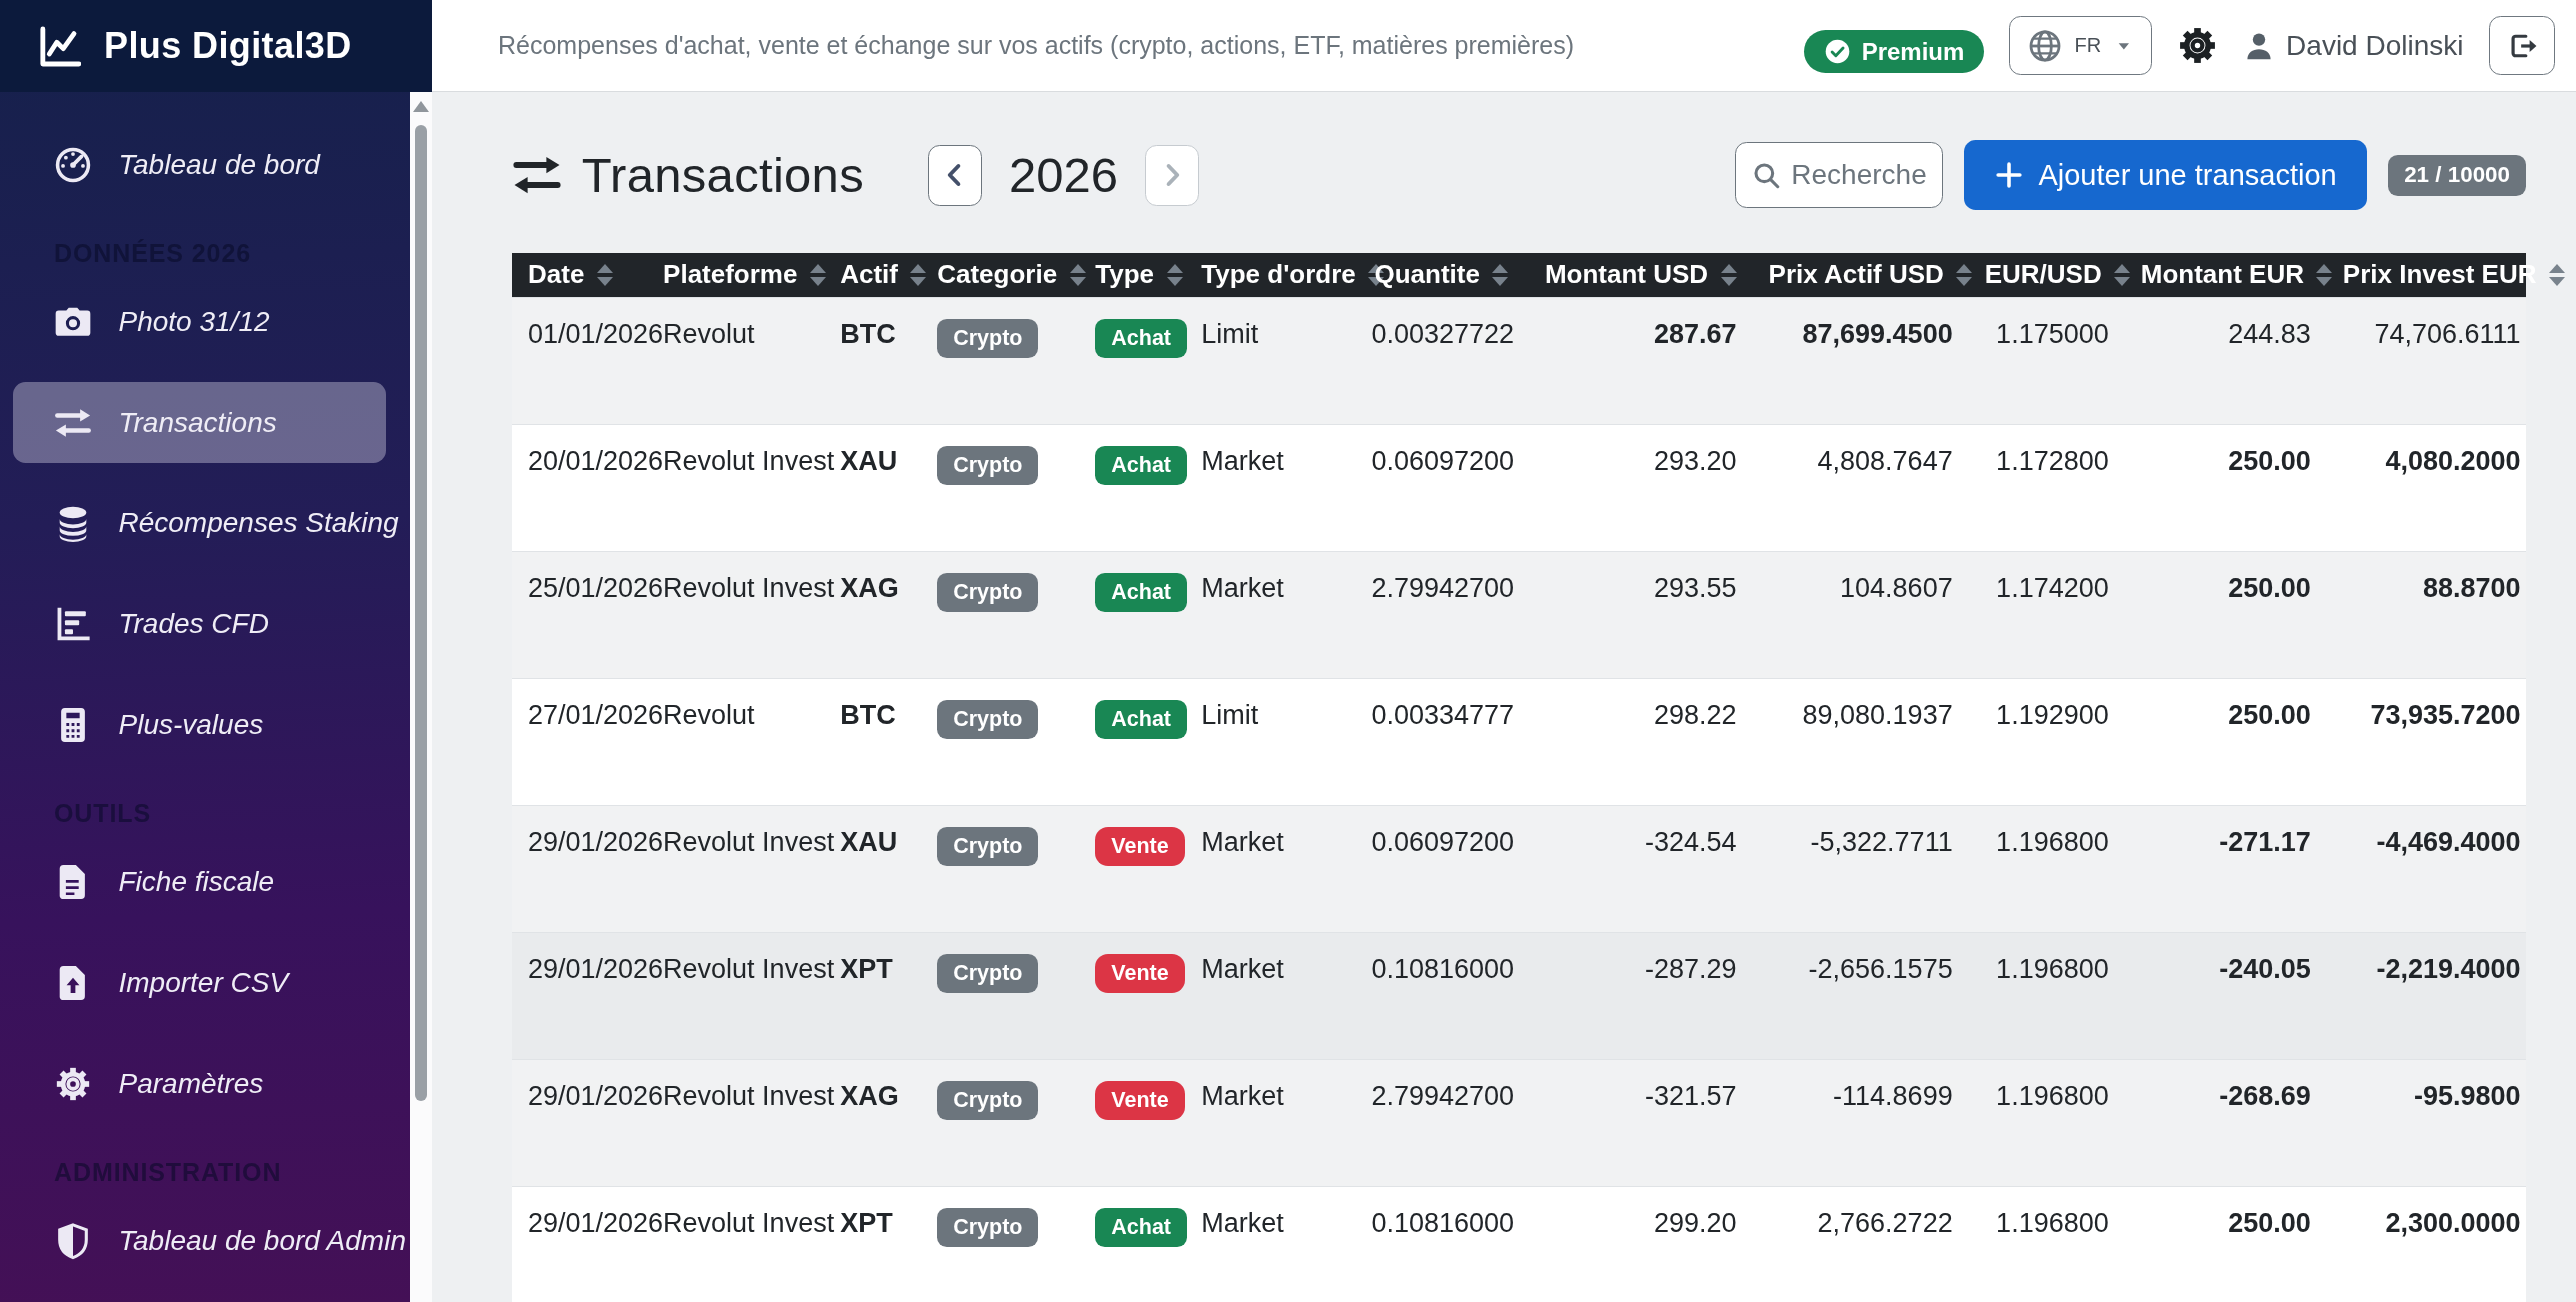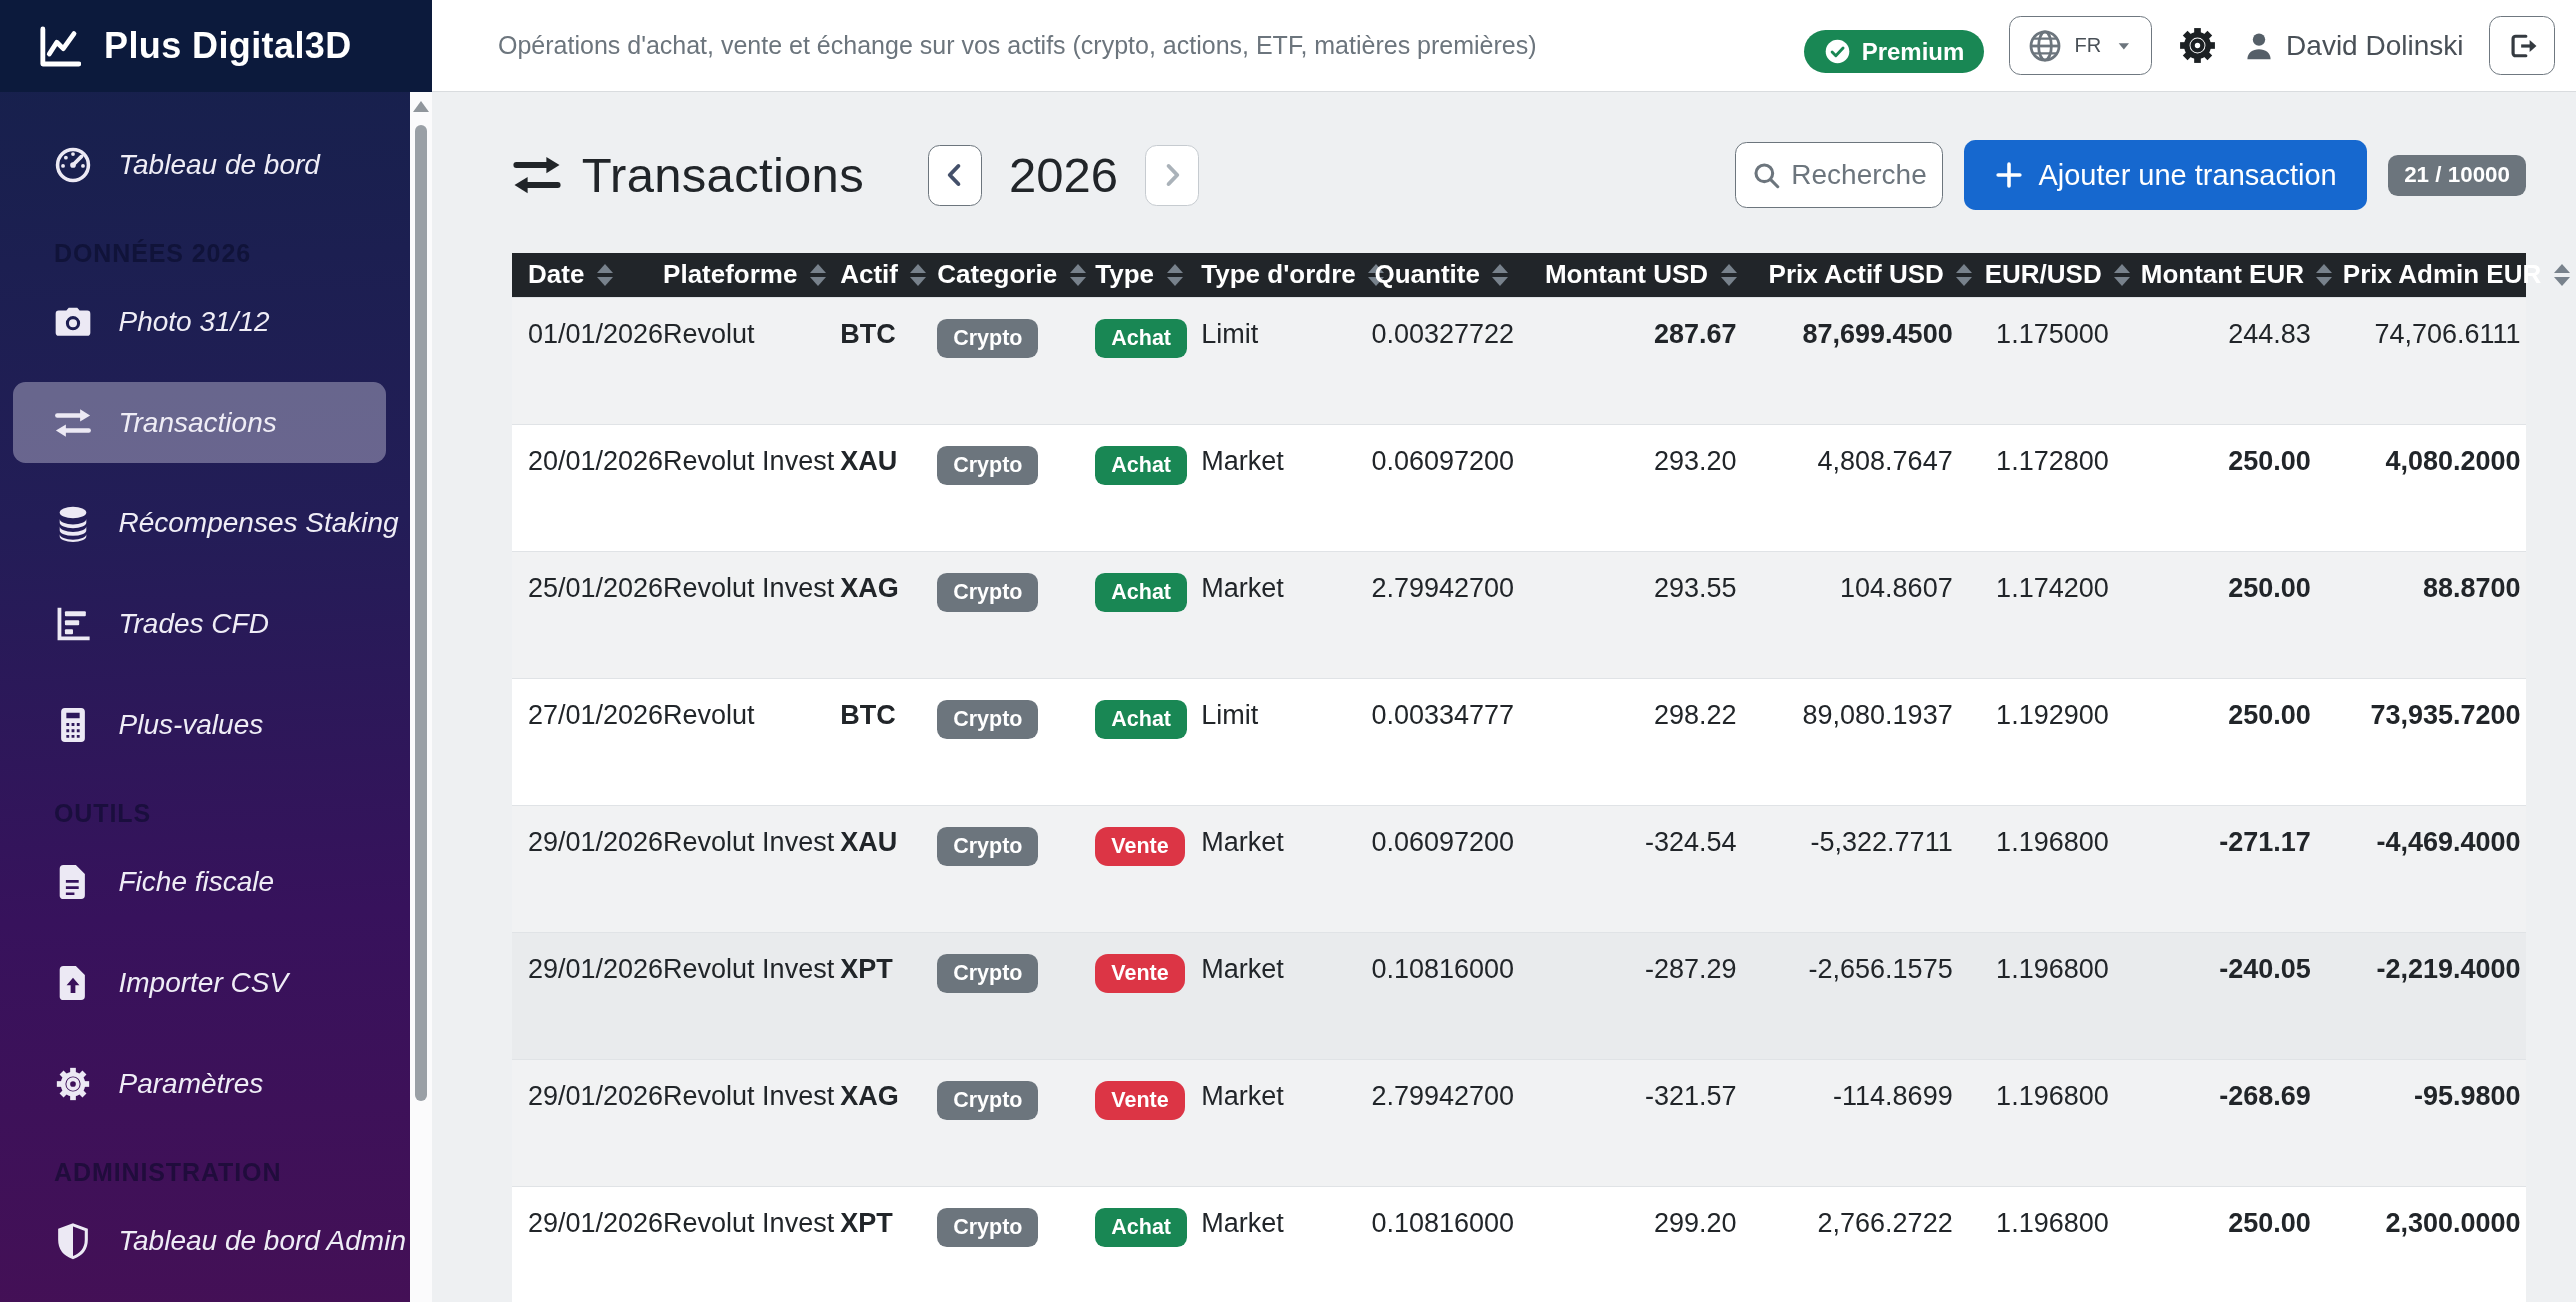--- a/index.html
+++ b/index.html
@@ -224,21 +224,21 @@
       </nav>
     <div class="sb-scroll">
       <div class="sb-scroll-up"></div>
       <div class="sb-thumb"></div>
     </div>
   </aside>
 
   <div class="right">
 
     <header class="topbar">
-      <span class="tagline">Opérations d'achat, vente et échange sur vos actifs (crypto, actions, ETF, matières premières)</span>
+      <span class="tagline">Récompenses d'achat, vente et échange sur vos actifs (crypto, actions, ETF, matières premières)</span>
       <div class="topbar-right">
         <div class="premium-pill">
           <span class="icon">
               <svg viewBox="0 0 16 16">
                 <circle cx="8" cy="8" r="7" fill="#ffffff"></circle>
                 <path d="M4.8 8.3 7 10.5 11.3 5.9" fill="none" stroke="#198754" stroke-width="1.7" stroke-linecap="round" stroke-linejoin="round"></path>
               </svg>
             </span>
           <span>Premium</span>
         </div>
@@ -431,21 +431,21 @@
                   </span>
                 </span></th>
               <th class="r"><span class="th-inner">
                   <span>Montant EUR</span>
                   <span class="sort">
                     <i class="up"></i>
                     <i class="down"></i>
                   </span>
                 </span></th>
               <th class="r"><span class="th-inner">
-                  <span>Prix Admin EUR</span>
+                  <span>Prix Invest EUR</span>
                   <span class="sort">
                     <i class="up"></i>
                     <i class="down"></i>
                   </span>
                 </span></th>
             </tr>
         </thead>
         <tbody>
             <tr>
               <td>01/01/2026</td>

